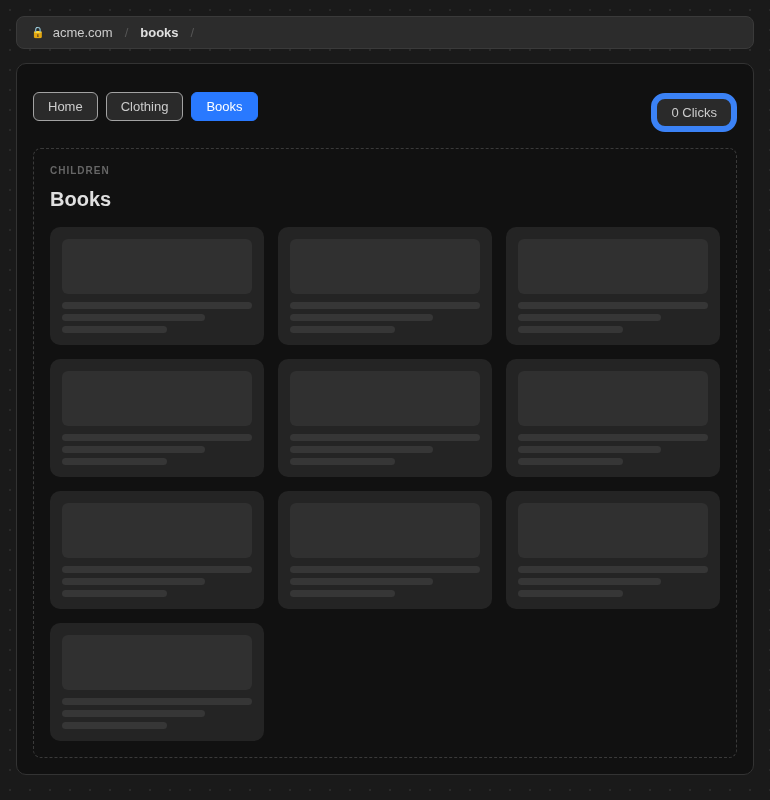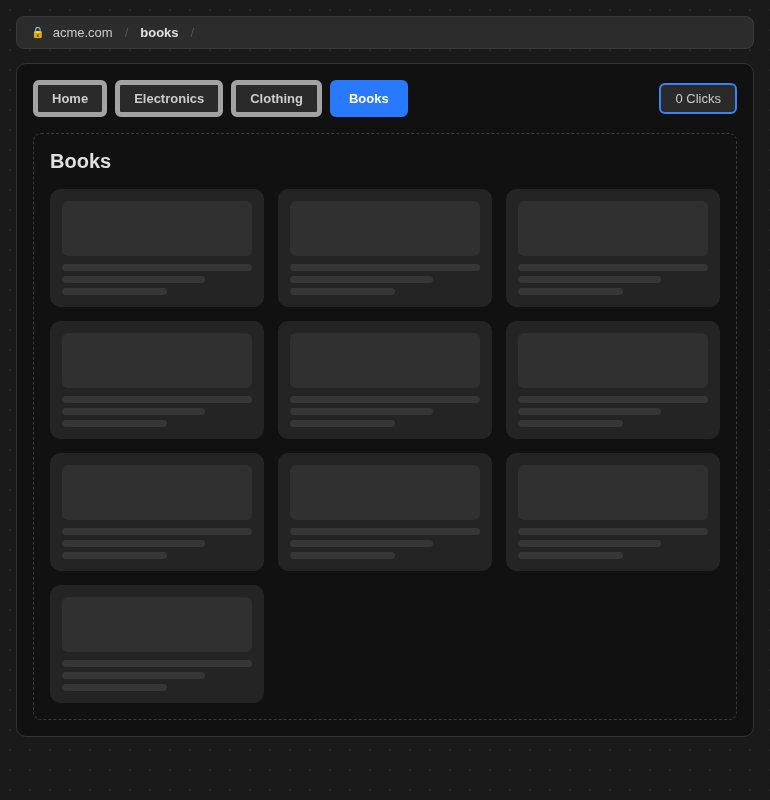--- a/index.html
+++ b/index.html
@@ -73,41 +73,42 @@
 
     .nav-tabs {
       display: flex;
       gap: 8px;
     }
 
     .nav-tab {
       padding: 6px 14px;
       border-radius: 6px;
       font-size: 13px;
-      font-weight: 700;
+      font-weight: 400;
       cursor: pointer;
-      border: 5px solid #a3a3a3;
+      border: 1px solid #a3a3a3;
       background: #2a2a2a;
       color: #ccc;
     }
 
     .nav-tab.active {
       background: #2979ff;
       border-color: #2979ff;
       color: #fff;
     }
 
     .clicks-badge {
       padding: 6px 14px;
-      border-radius: 6px;
+      border-radius: 14px;
       background: #2a2a2a;
-      border: 2px solid #3b82f6;
+      border: 6px solid #3b82f6;
       color: #ccc;
       font-size: 13px;
       font-weight: 500;
+      margin-top: 13px;
     }
 
     
     .children-section {
       border: 1px dashed #3a3a3a;
       border-radius: 8px;
       padding: 16px;
     }
 
     .children-label {
@@ -178,28 +179,28 @@
     <span class="bold">books</span>
     <span class="separator">/</span>
   </div>
 </div>
 
 <div class="main-container">
 
   <div class="nav-bar">
     <div class="nav-tabs">
       <div class="nav-tab">Home</div>
-      <div class="nav-tab">Electronics</div>
       <div class="nav-tab">Clothing</div>
       <div class="nav-tab active">Books</div>
     </div>
     <div class="clicks-badge">0 Clicks</div>
   </div>
 
   <div class="children-section">
+    <div class="children-label">CHILDREN</div>
     <div class="section-title">Books</div>
 
     <div class="cards-grid">
 
       <div class="card">
         <div class="card-image-placeholder"></div>
         <div class="card-lines">
           <div class="card-line full"></div>
           <div class="card-line medium"></div>
           <div class="card-line short"></div>

